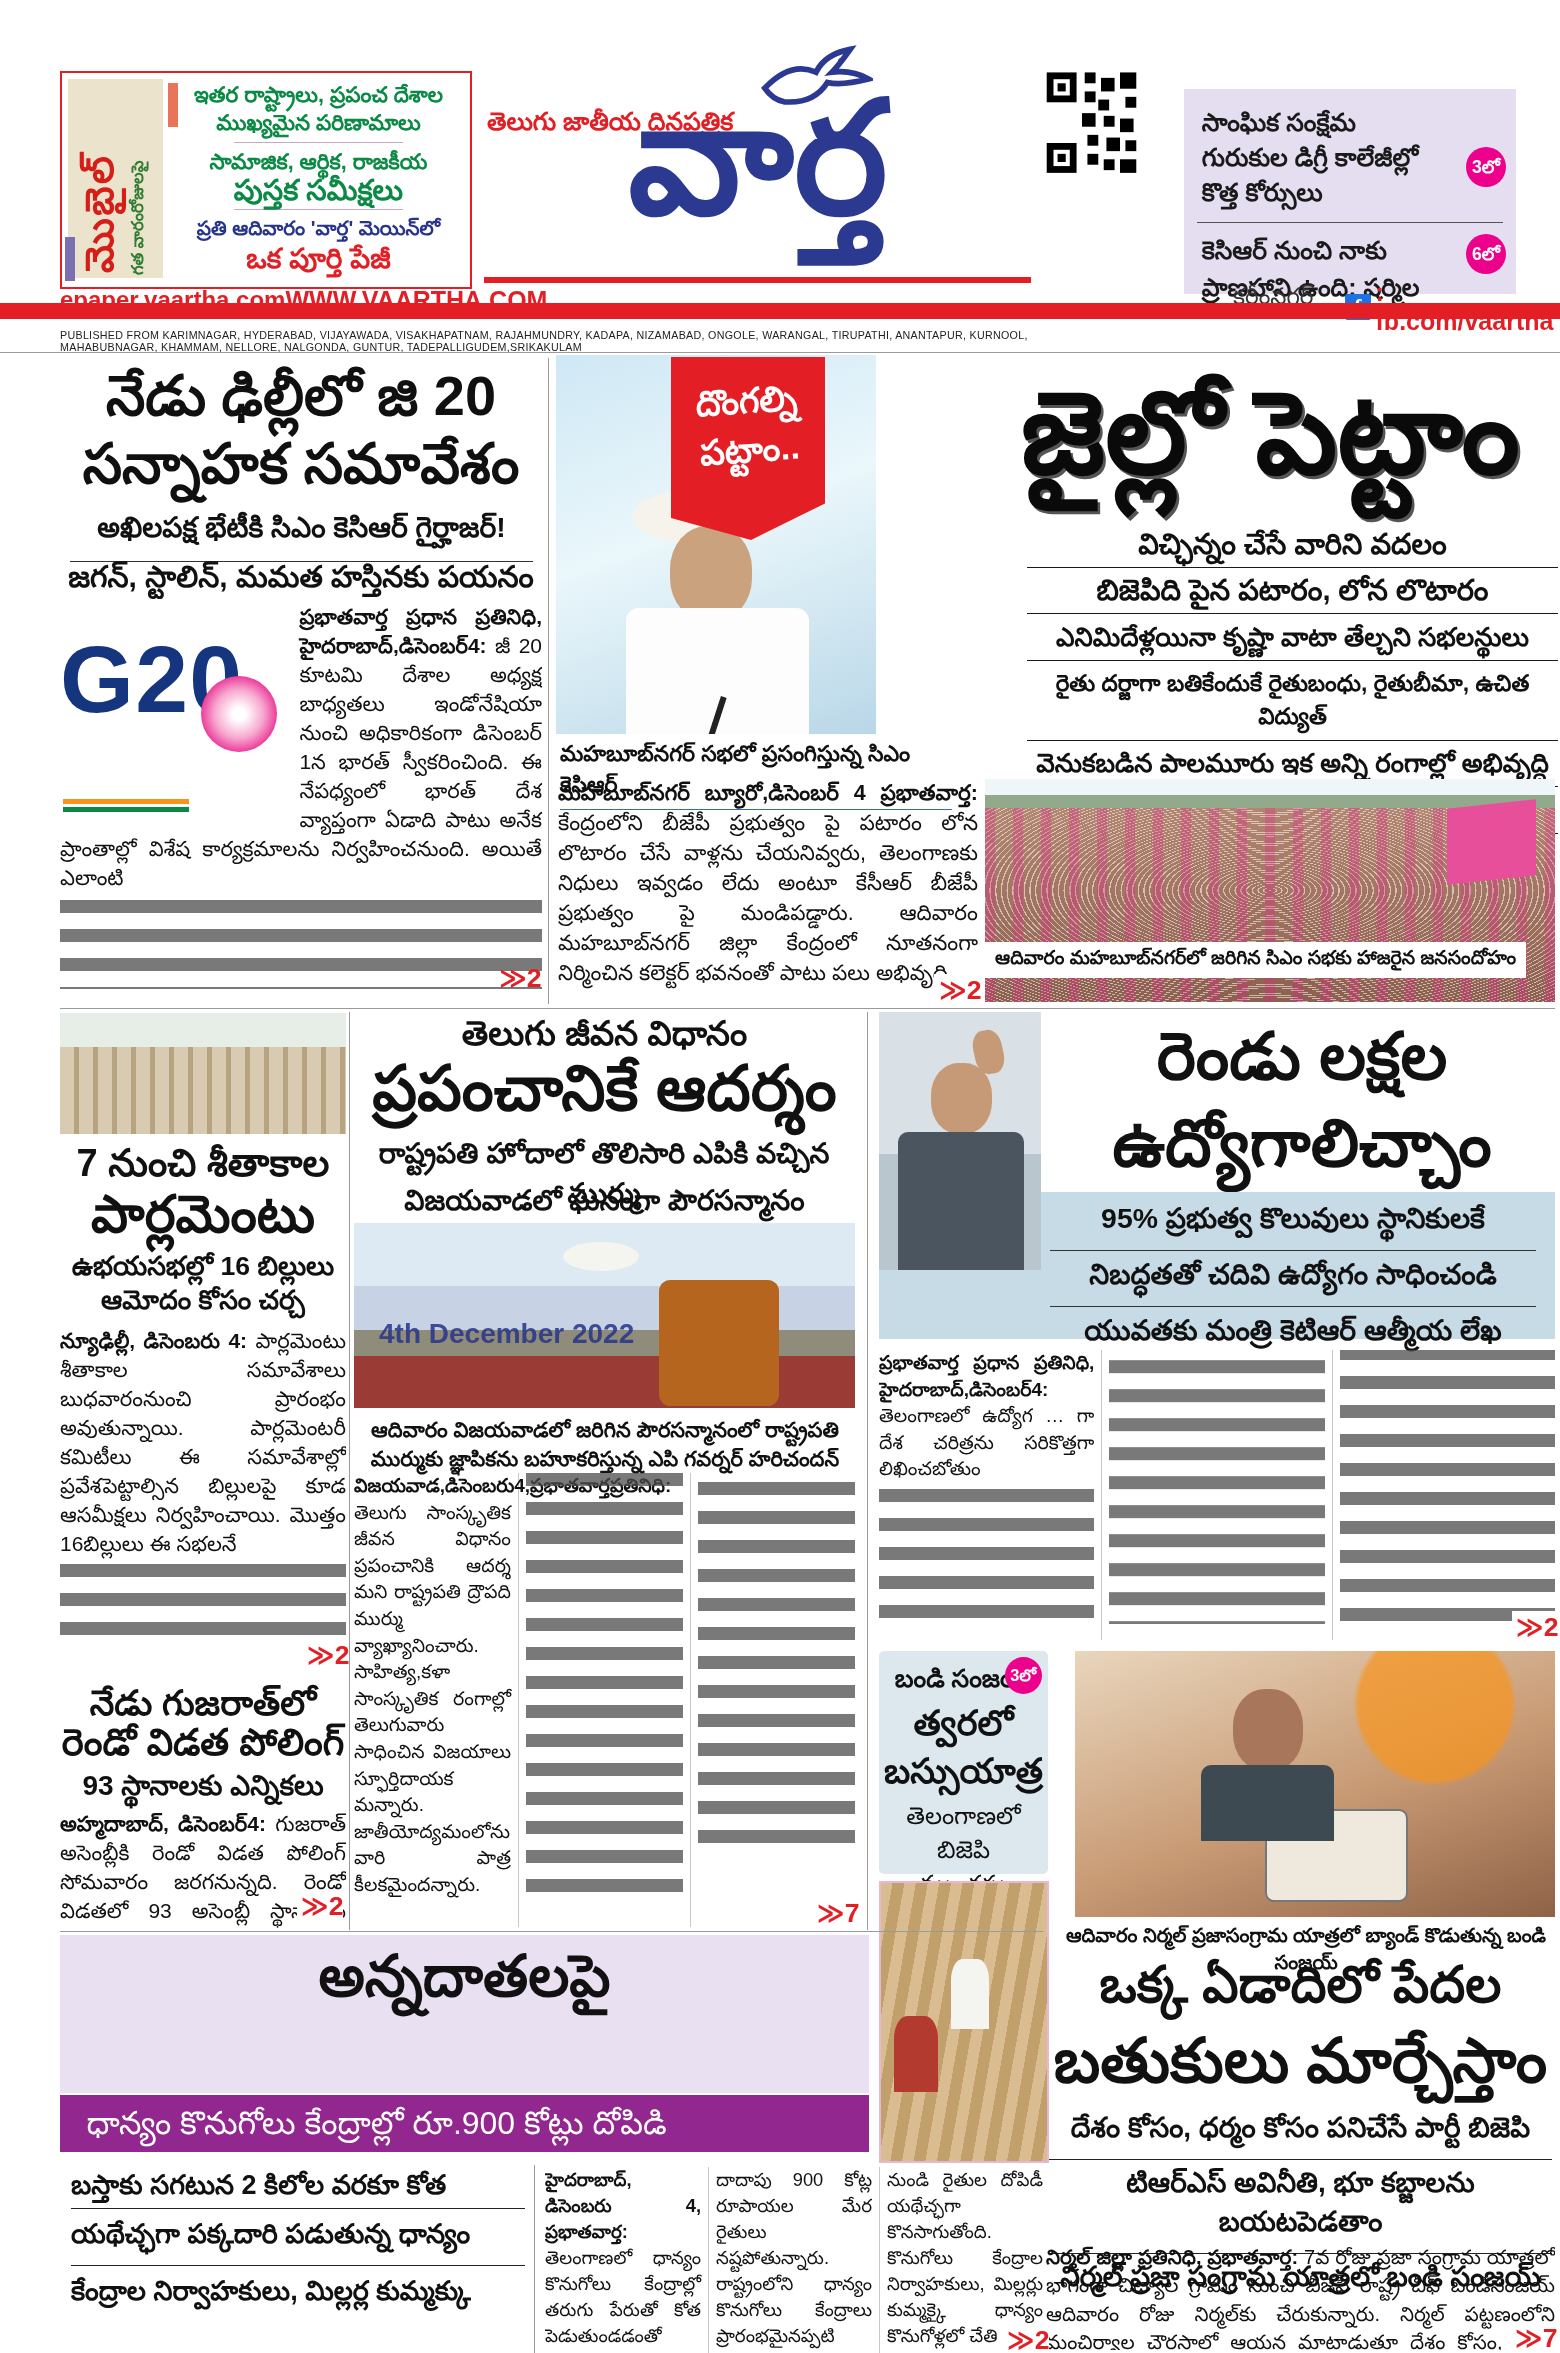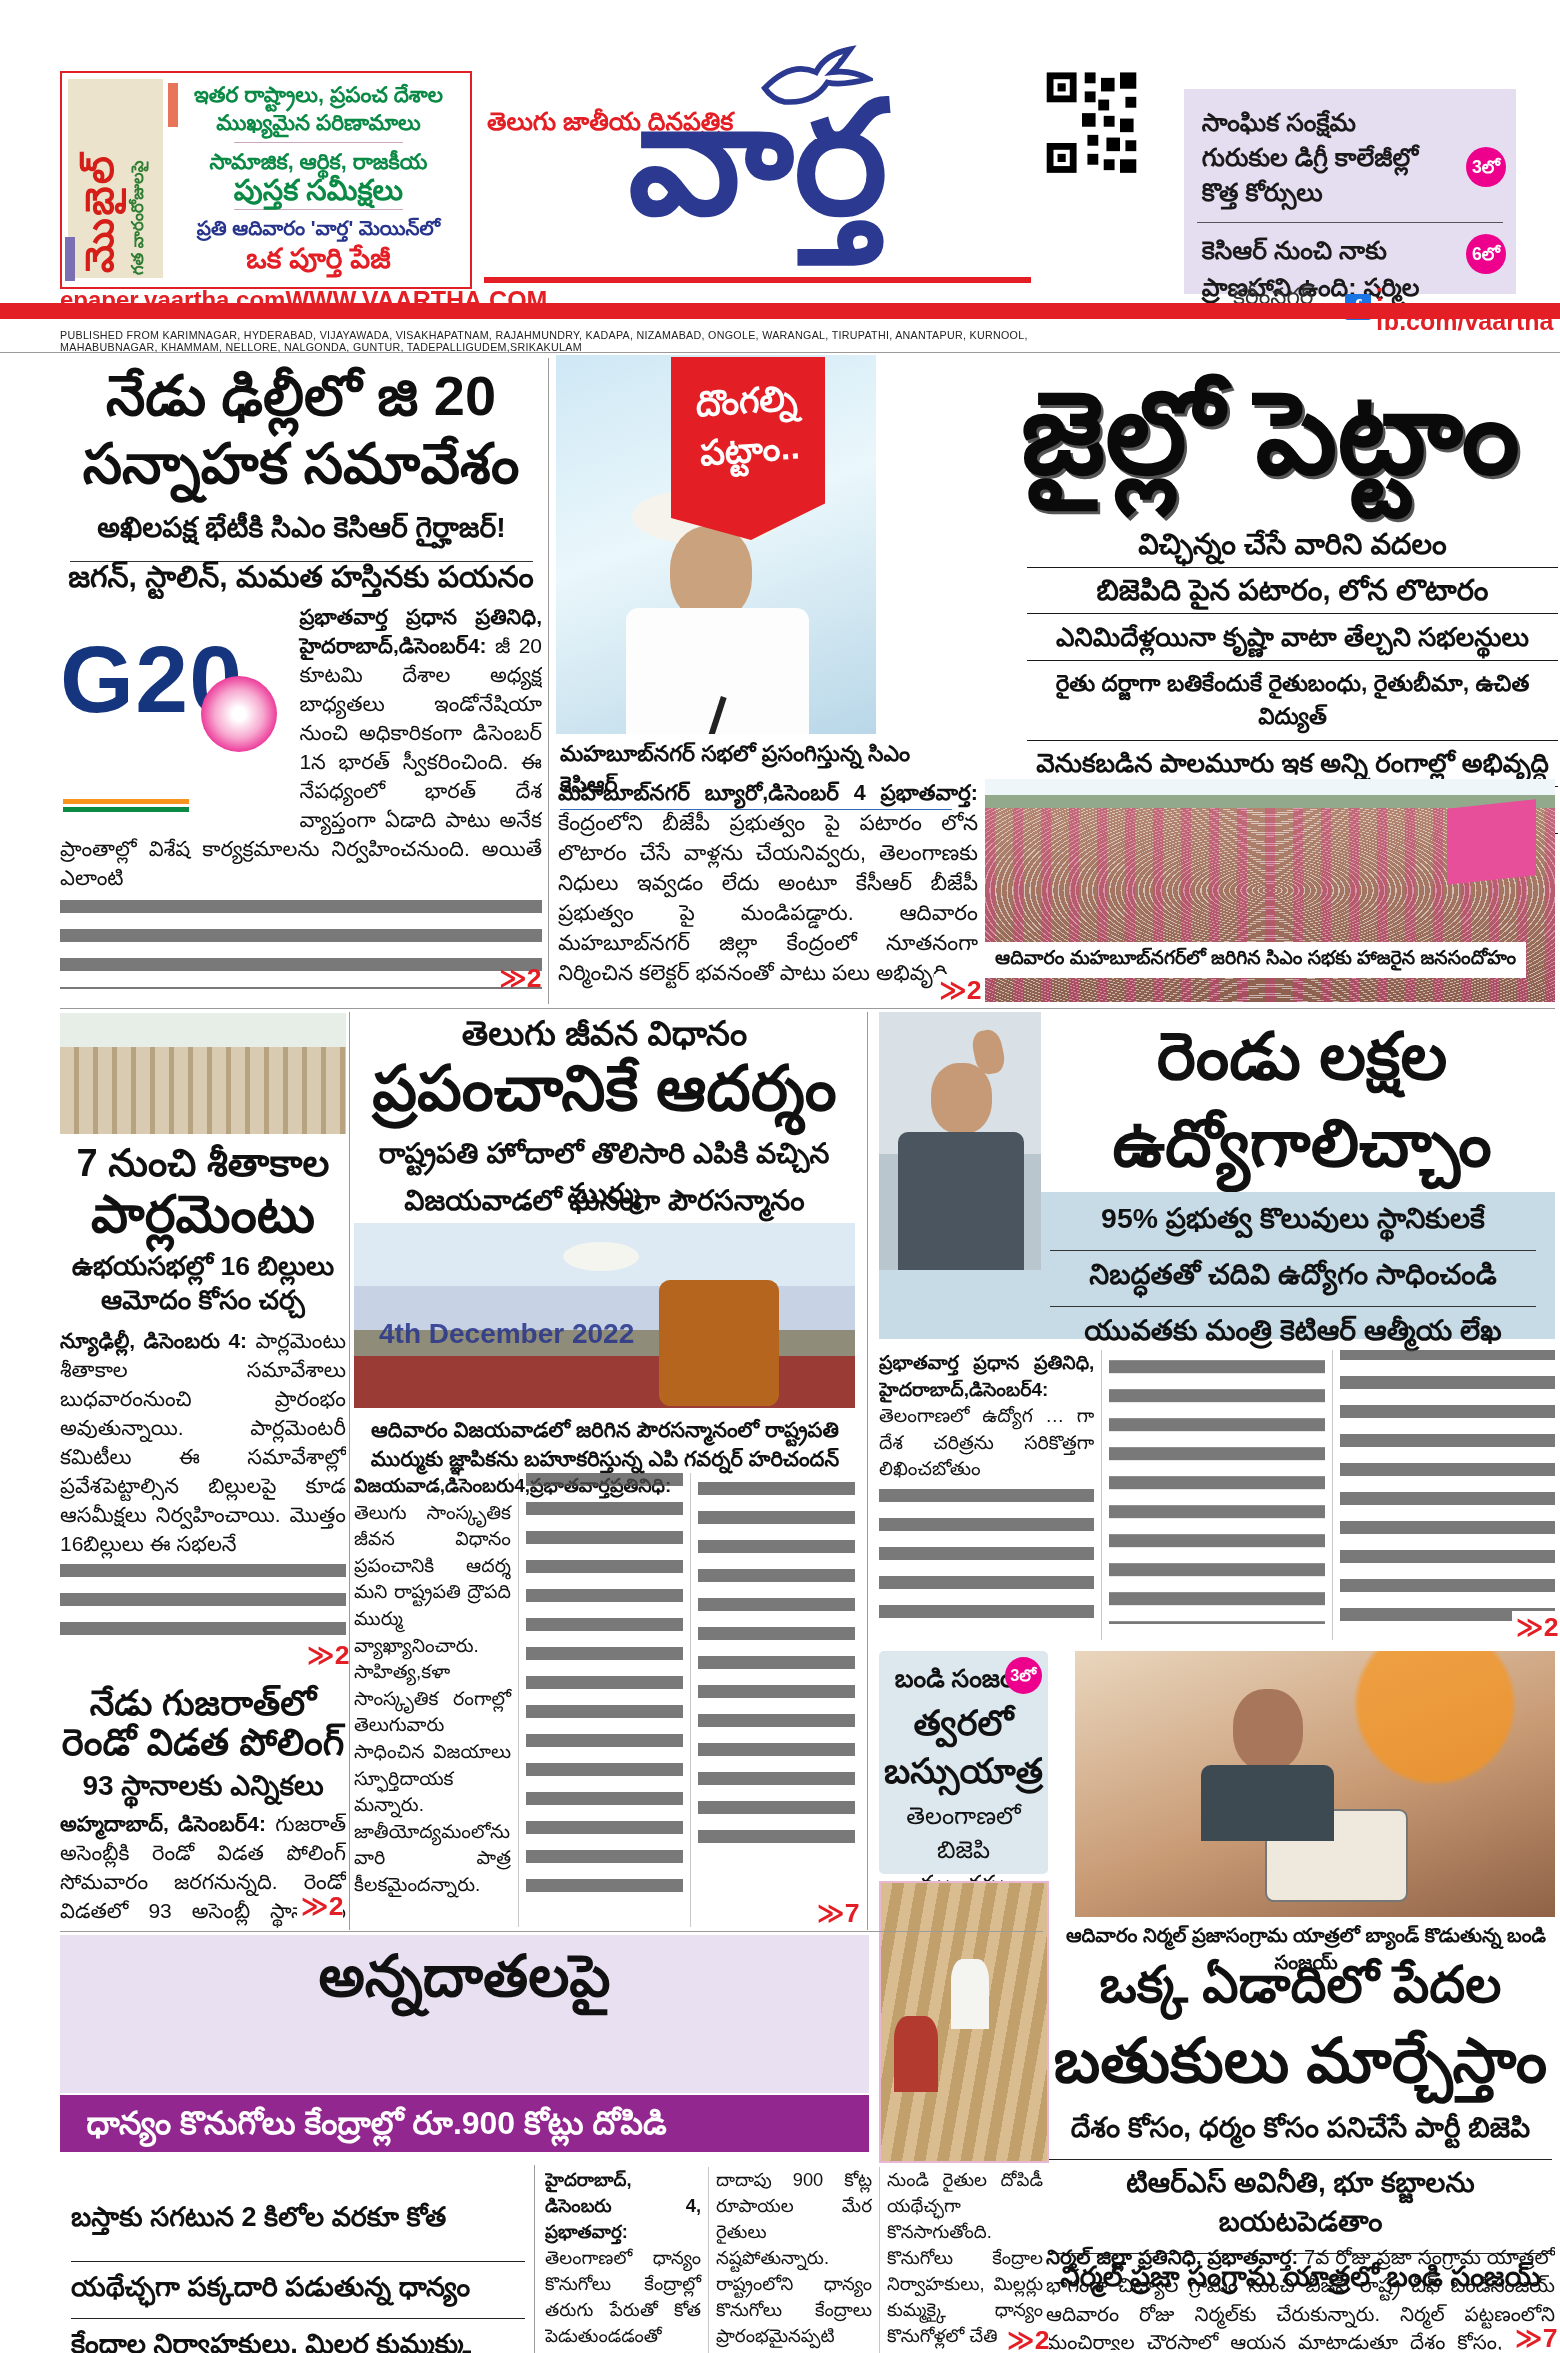--- a/index.html
+++ b/index.html
@@ -265,24 +265,24 @@
   <div class="abs bodytxt" style="left:1046px;top:2243px;width:509px;height:107px;font-size:20px;line-height:28.4px;">
     <span class="dateline">నిర్మల్ జిల్లా ప్రతినిధి, ప్రభాతవార్త:</span>
     <span>7వ రోజు ప్రజా సంగ్రామ యాత్రలో భాగంగా చిట్యాల గ్రామం నుంచి బీజేపీ రాష్ట్ర చీఫ్ బండిసంజయ్ ఆదివారం రోజు నిర్మల్‌కు చేరుకున్నారు. నిర్మల్ పట్టణంలోని మంచిర్యాల చౌరస్తాలో ఆయన మాట్లాడుతూ దేశం కోసం, ధర్మం కోసం పనిచేసే పార్టీ బిజేపీ అని అన్నారు. ప్రజల</span>
   </div>
   <div class="abs more" style="left:1511px;top:2322px;background:#fff;padding-left:3.8px;">≫7</div>
 
   <div class="hrule" style="left:60px;top:1931px;width:983px;"></div>
   <div class="abs" style="left:60px;top:1935px;width:809px;height:158px;background:#e9e0f2;text-align:center;">
     <div class="b" style="font-size:58px;line-height:73px;padding-top:3.8px;">అన్నదాతలపై</div>
   </div>
-  <div class="abs" style="left:60px;top:2095px;width:809px;height:57px;background:#92278f;color:#fff;font-weight:bold;
+  <div class="abs" style="left:60px;top:2095px;width:809px;height:57px;background:#92278f;color:#fff;font-weight:normal;
               font-size:32px;line-height:57px;padding-left:26.6px;box-sizing:border-box;">ధాన్యం కొనుగోలు కేంద్రాల్లో రూ.900 కోట్లు దోపిడి</div>
   <div class="abs" style="left:71px;top:2170px;width:454px;">
-    <div class="b" style="font-size:27px;padding-bottom:22px;border-bottom:1.3px solid #222;margin-top:32px;">బస్తాకు సగటున 2 కిలోల వరకూ కోత</div>
+    <div class="b" style="font-size:27px;padding-bottom:1px;border-bottom:1.3px solid #222;">బస్తాకు సగటున 2 కిలోల వరకూ కోత</div>
     <div class="b" style="font-size:27px;margin-top:10px;padding-bottom:8.9px;border-bottom:1.3px solid #222;">యథేచ్ఛగా పక్కదారి పడుతున్న ధాన్యం</div>
     <div class="b" style="font-size:27px;margin-top:10px;">కేంద్రాల నిర్వాహకులు, మిల్లర్ల కుమ్మక్కు</div>
   </div>
   <div class="vrule" style="left:534px;top:2165px;height:188px;"></div>
   <div class="abs colbody" style="left:545px;top:2167px;width:498px;height:187px;column-count:3;font-size:18.3px;line-height:26px;">
     <span class="dateline">హైదరాబాద్, డిసెంబరు 4, ప్రభాతవార్త:</span>
     <span>తెలంగాణలో ధాన్యం కొనుగోలు కేంద్రాల్లో తరుగు పేరుతో కోత పెడుతుండడంతో దాదాపు 900 కోట్ల రూపాయల మేర రైతులు నష్టపోతున్నారు. రాష్ట్రంలోని ధాన్యం కొనుగోలు కేంద్రాలు ప్రారంభమైనప్పటి నుండి రైతుల దోపిడీ యథేచ్ఛగా కొనసాగుతోంది. కొనుగోలు కేంద్రాల నిర్వాహకులు, మిల్లర్లు కుమ్మక్కై ధాన్యం కొనుగోళ్లలో చేతి వాటా</span>
   </div>
   <div class="abs more" style="left:1003px;top:2324px;background:#fff;padding-left:3.8px;">≫2</div>
 

